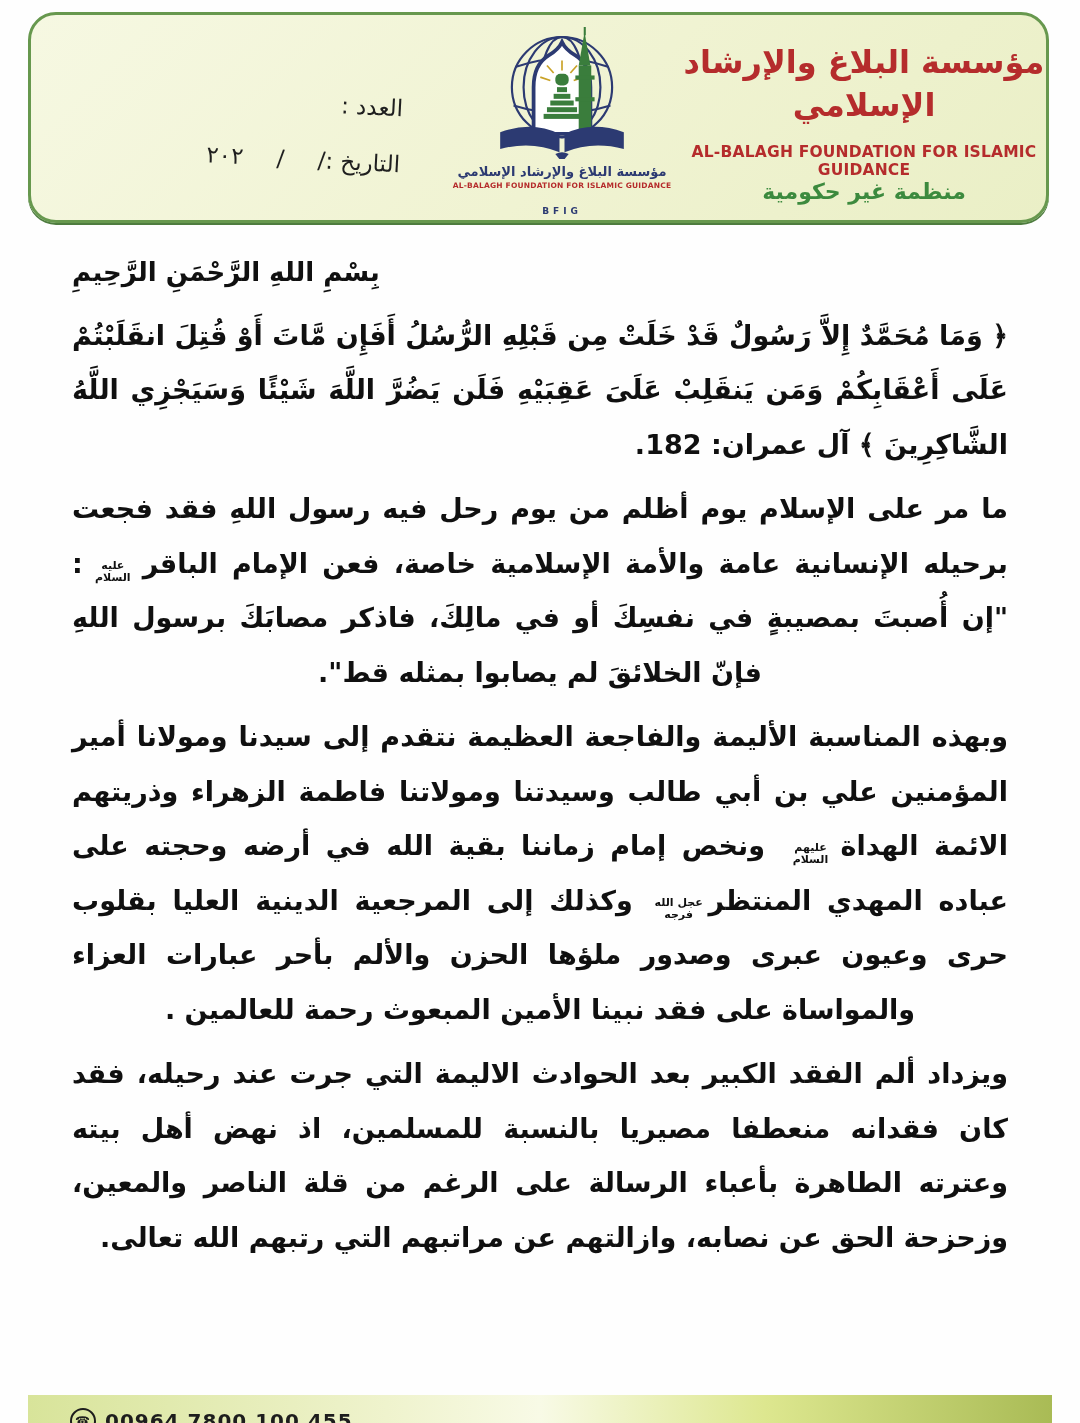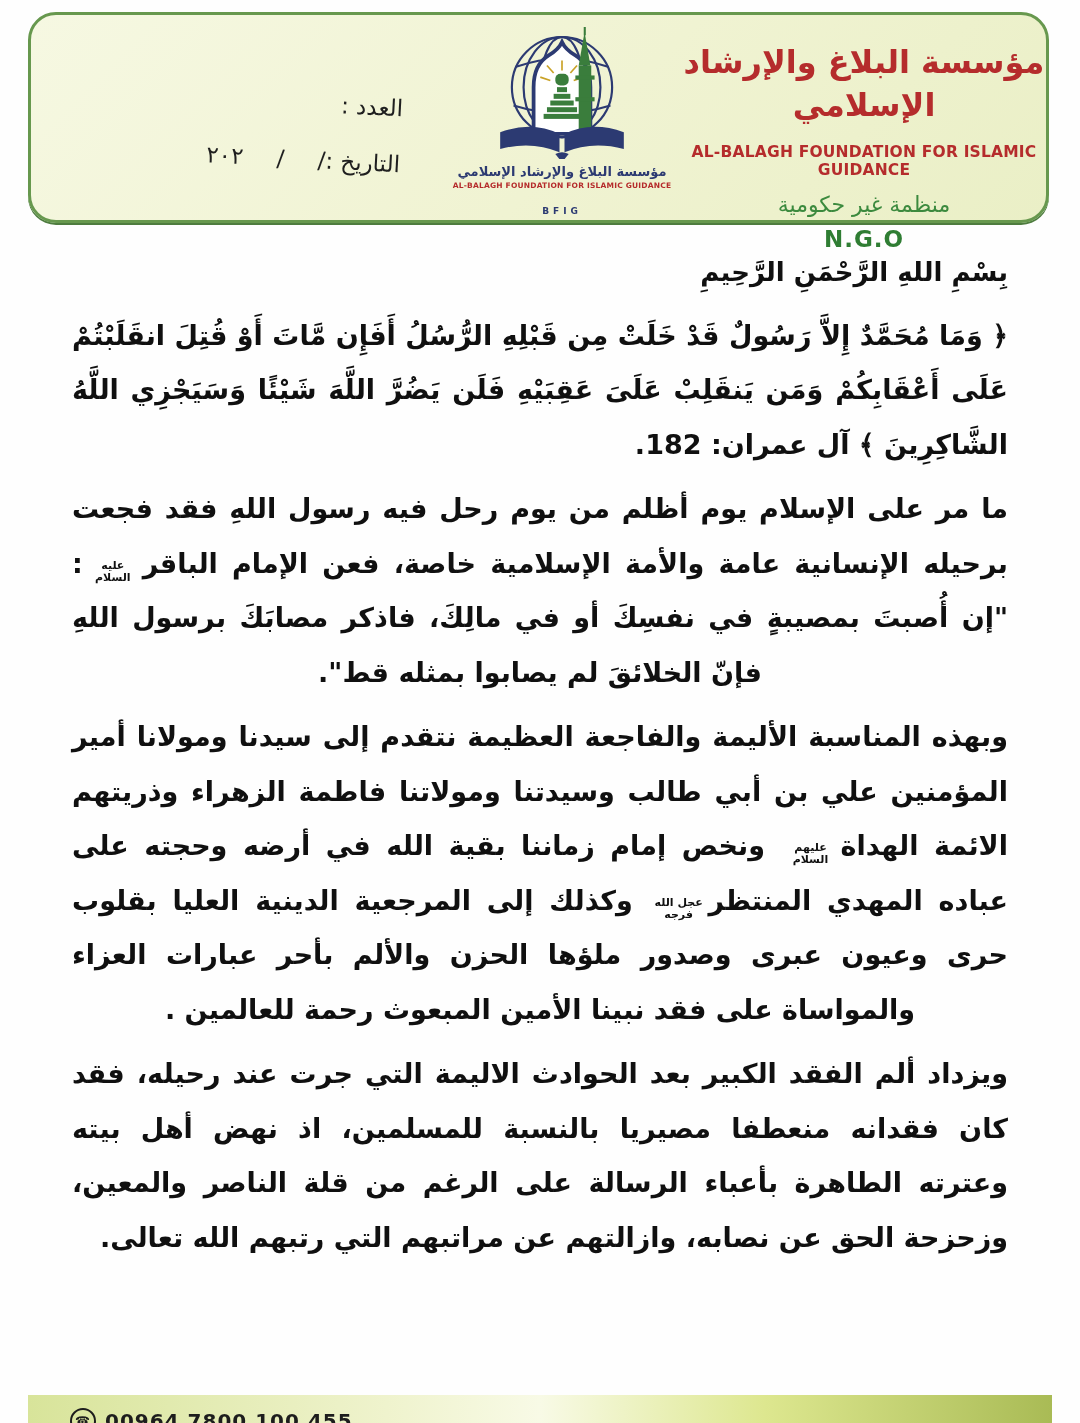--- a/index.html
+++ b/index.html
@@ -20,36 +20,36 @@
     direction:rtl;color:#1f1f1f;font-size:23px;
     transform:rotate(3deg);
   }
   .lh-meta .row{display:block;margin-bottom:30px;white-space:nowrap;}
   .lh-meta .date-value{word-spacing:26px;padding-left:6px;}
   .lh-brand{
     position:absolute;left:642px;top:26px;width:382px;text-align:center;
   }
   .brand-ar{font-size:32px;font-weight:bold;color:#b52c2c;direction:rtl;line-height:1.35;}
   .brand-en{font-size:15.5px;font-weight:bold;color:#b52c2c;margin-top:16px;letter-spacing:.2px;}
-  .brand-ngo-ar{font-size:22px;font-weight:normal;color:#3c8a3e;direction:rtl;margin-top:13px;}
+  .brand-ngo-ar{font-size:22px;font-weight:bold;color:#3c8a3e;direction:rtl;}
   .brand-ngo-en{font-size:23px;font-weight:bold;color:#2f7d33;margin-top:9px;letter-spacing:1px;}
   .lh-logo{
     position:absolute;left:420px;top:12px;width:222px;text-align:center;line-height:1;
   }
   .logo-cap-ar{font-size:13px;font-weight:bold;color:#2c3a72;direction:rtl;margin-top:3px;}
   .logo-cap-en{font-size:7.5px;font-weight:bold;color:#b52c2c;margin-top:4px;letter-spacing:.2px;}
   .logo-abbr{font-size:9px;font-weight:bold;color:#2c3a72;margin-top:17px;letter-spacing:4px;}
   
   .doc-body{
     position:absolute;top:234px;left:0;right:0;padding:0 72px;
     direction:rtl;text-align:justify;color:#101010;
     font-size:27px;font-weight:bold;line-height:2.02;
   }
   .doc-body p{margin:10px 0;}
-  .basmala{text-align:right;font-size:26px;margin:12px 0 2px !important;}
+  .basmala{text-align:left;font-size:26px;margin:12px 0 2px !important;}
   .center-last{text-align-last:center;}
   .hon{
     display:inline-block;max-width:54px;font-size:11px;line-height:1.1;
     text-align:center;vertical-align:-8px;margin:0 3px;white-space:normal;
     word-spacing:normal;
   }
   
   .footer-strip{
     position:absolute;left:28px;right:28px;top:1395px;height:28px;overflow:hidden;
     background:linear-gradient(90deg,#d8e49a 0%,#eff3cd 35%,#f8fae6 50%,#dde78f 72%,#a9bb55 100%);
@@ -122,21 +122,20 @@
       </svg>
       <div class="logo-cap-ar">مؤسسة البلاغ والإرشاد الإسلامي</div>
       <div class="logo-cap-en">AL-BALAGH FOUNDATION FOR ISLAMIC GUIDANCE</div>
       <div class="logo-abbr">BFIG</div>
     </div>
 
     <div class="lh-brand">
       <div class="brand-ar">مؤسسة البلاغ والإرشاد الإسلامي</div>
       <div class="brand-en">AL-BALAGH FOUNDATION FOR ISLAMIC GUIDANCE</div>
       <div class="brand-ngo-ar">منظمة غير حكومية</div>
-      <div class="brand-ngo-en">N.G.O</div>
     </div>
   </div>
 
   <main class="doc-body">
 
     <p class="basmala">بِسْمِ اللهِ الرَّحْمَنِ الرَّحِيمِ</p>
 
     <p><span>﴿ وَمَا مُحَمَّدٌ إِلاَّ رَسُولٌ قَدْ خَلَتْ مِن قَبْلِهِ الرُّسُلُ أَفَإِن مَّاتَ أَوْ قُتِلَ انقَلَبْتُمْ عَلَى أَعْقَابِكُمْ وَمَن يَنقَلِبْ عَلَىَ عَقِبَيْهِ فَلَن يَضُرَّ اللَّهَ شَيْئًا وَسَيَجْزِي اللَّهُ الشَّاكِرِينَ ﴾</span><span> آل عمران: 182.</span></p>
 
 

